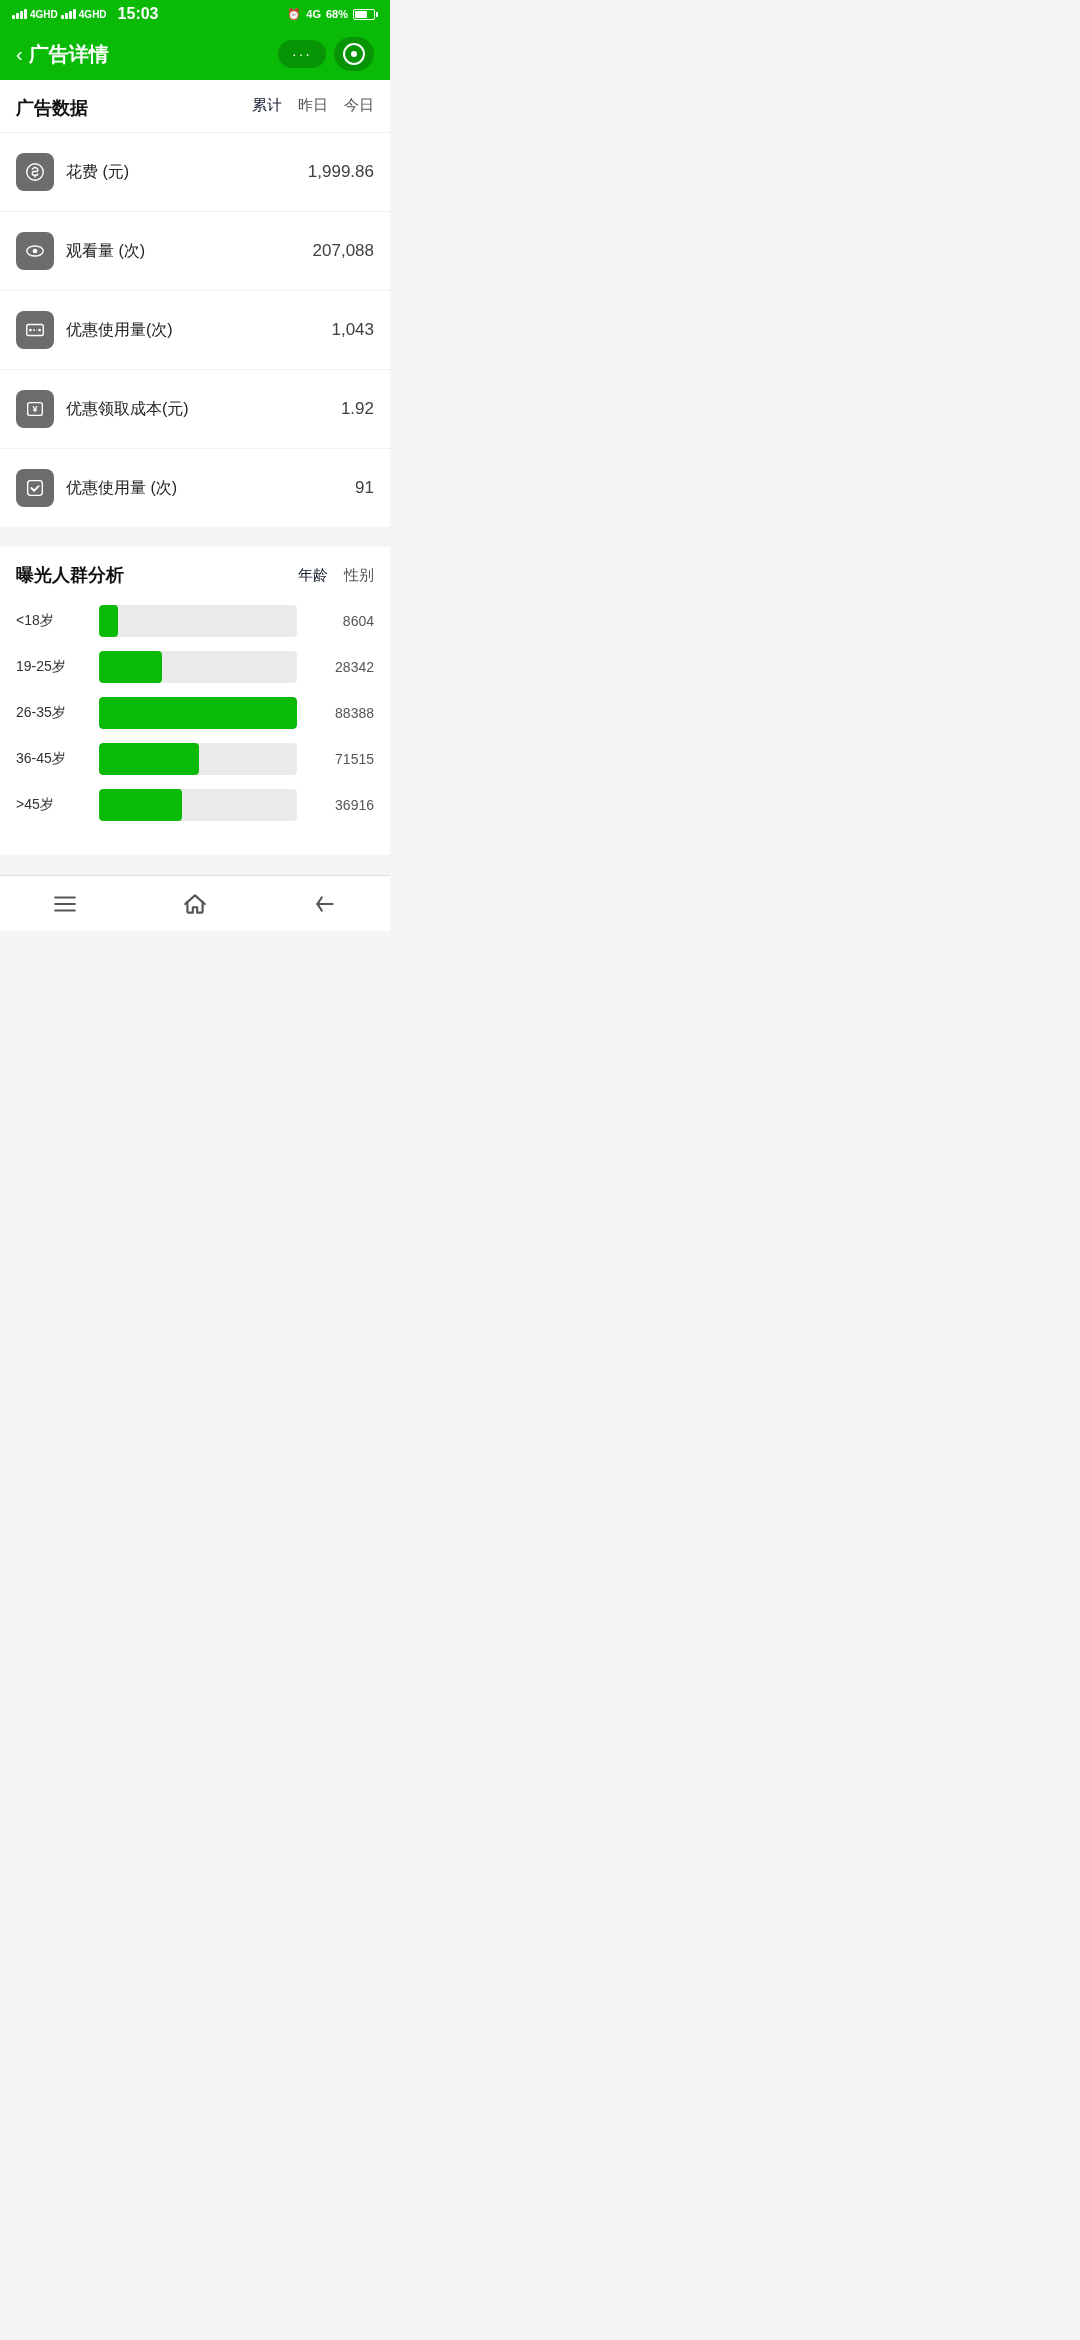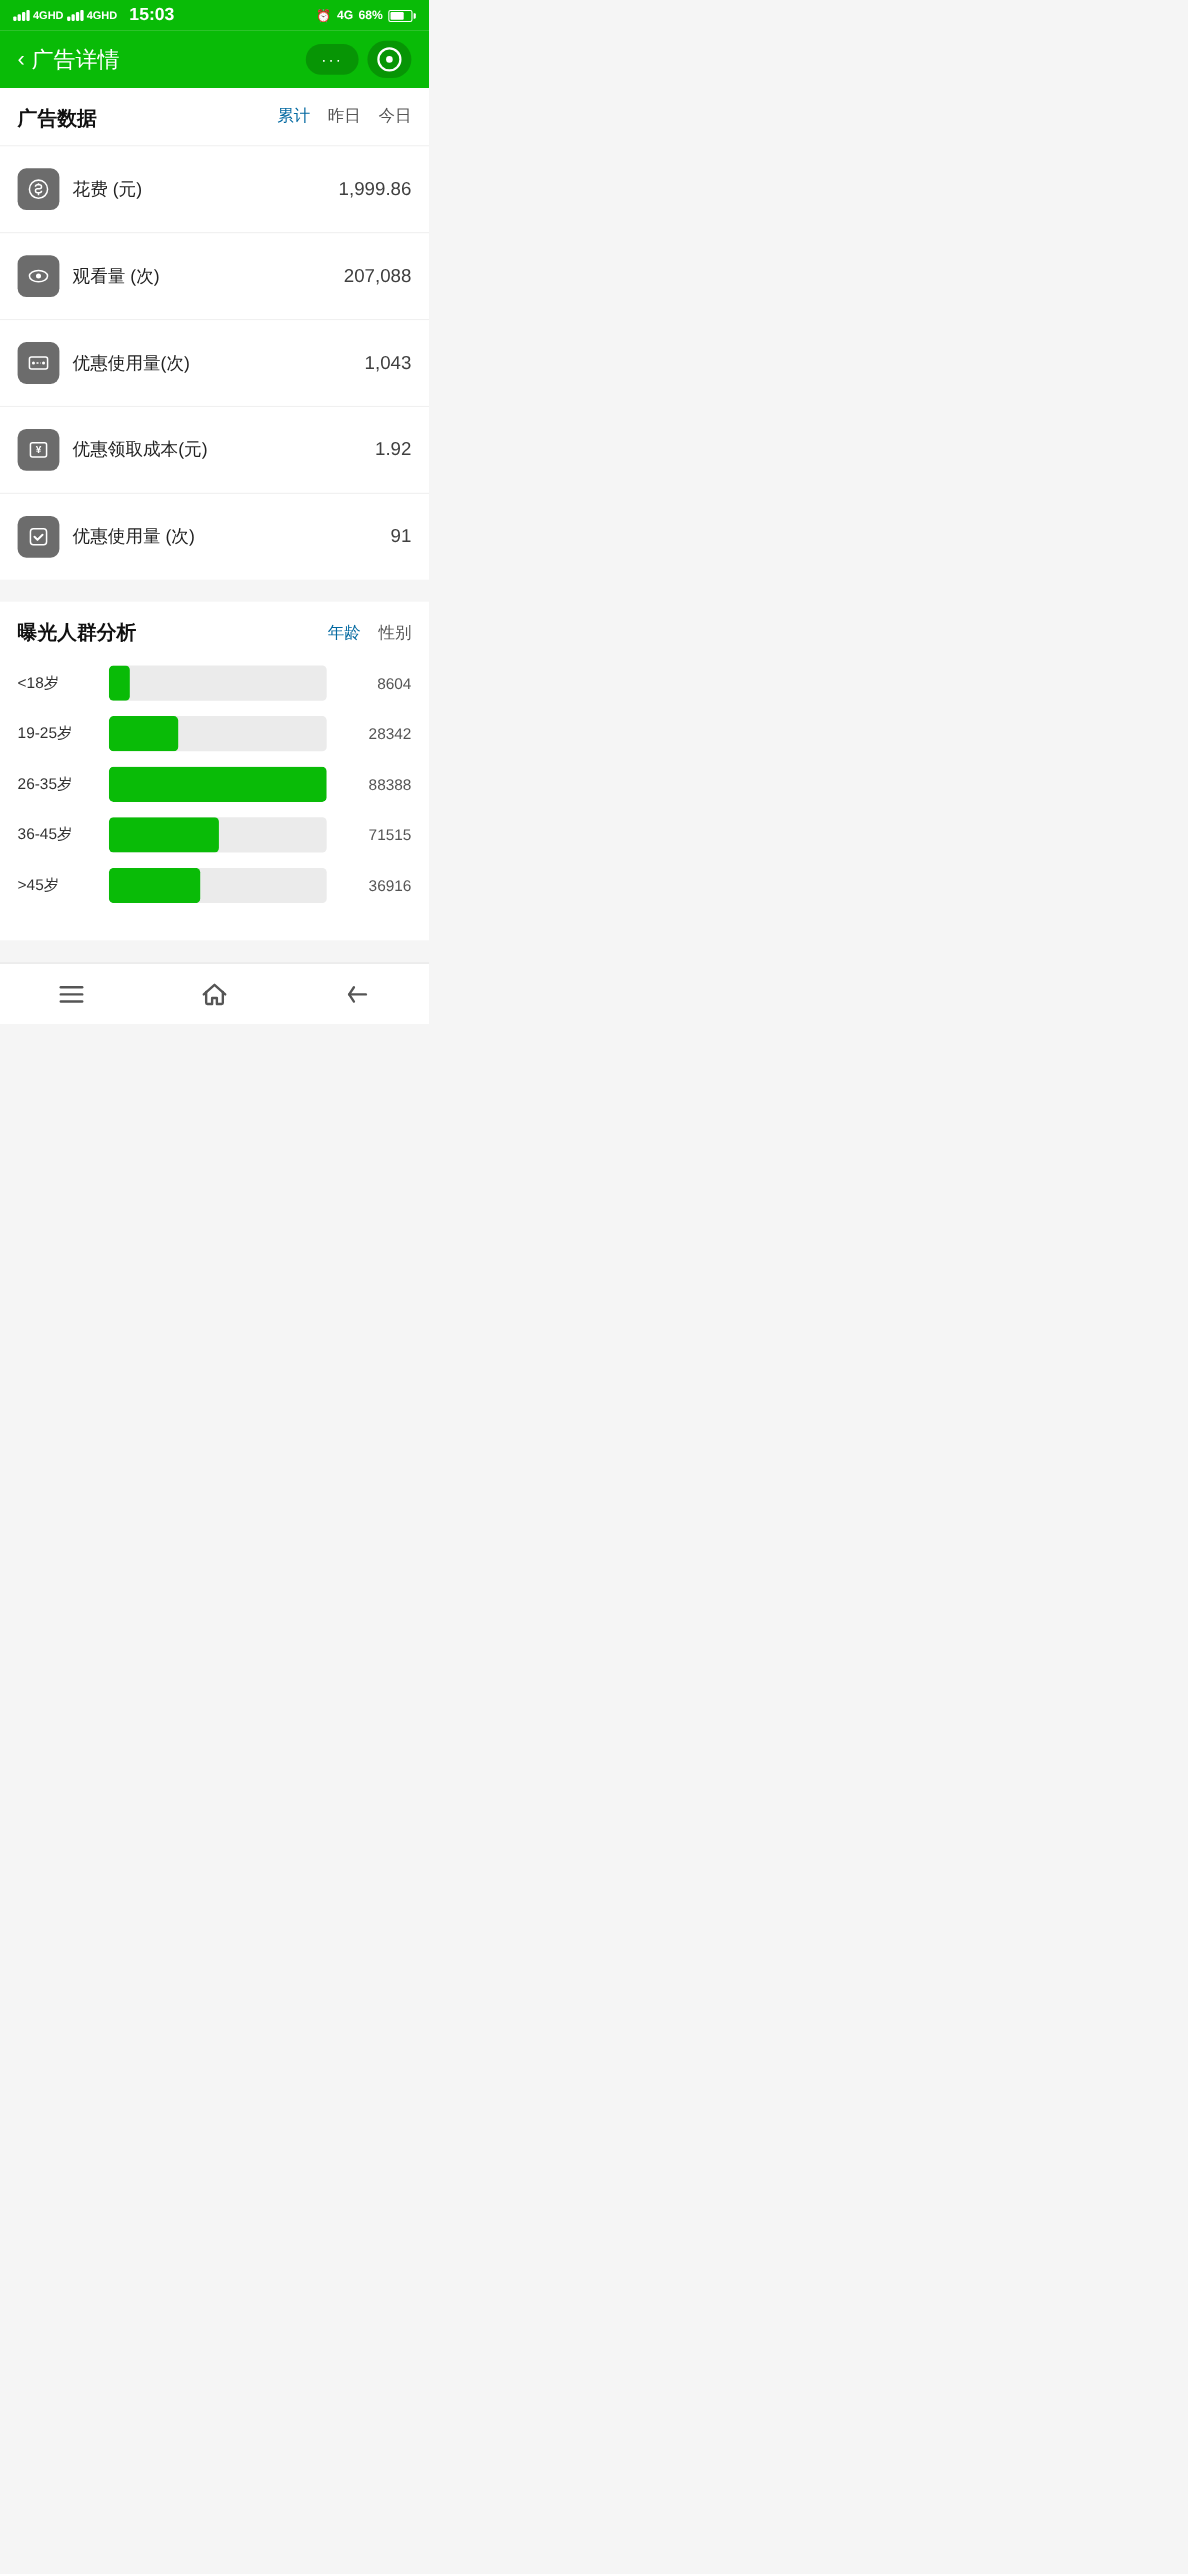--- a/index.html
+++ b/index.html
@@ -76,21 +76,21 @@
       color: white;
     }
     .nav-back-icon {
       font-size: 20px;
       color: white;
       line-height: 1;
     }
     .nav-title {
       color: white;
       font-size: 20px;
-      font-weight: 400;
+      font-weight: 700;
     }
     .nav-right {
       display: flex;
       align-items: center;
       gap: 8px;
     }
     .nav-more-btn {
       background: rgba(0,0,0,0.2);
       border-radius: 20px;
       padding: 6px 14px;
@@ -140,21 +140,21 @@
       font-size: 18px;
       font-weight: 700;
       color: #111;
     }
     .section-tabs {
       display: flex;
       gap: 16px;
       font-size: 15px;
     }
     .tab-active {
-      color: #0369a1;
+      color: #0f172a;
       font-weight: 500;
     }
     .tab-inactive {
       color: #555;
     }
 
     
     .metric-row {
       display: flex;
       align-items: center;

